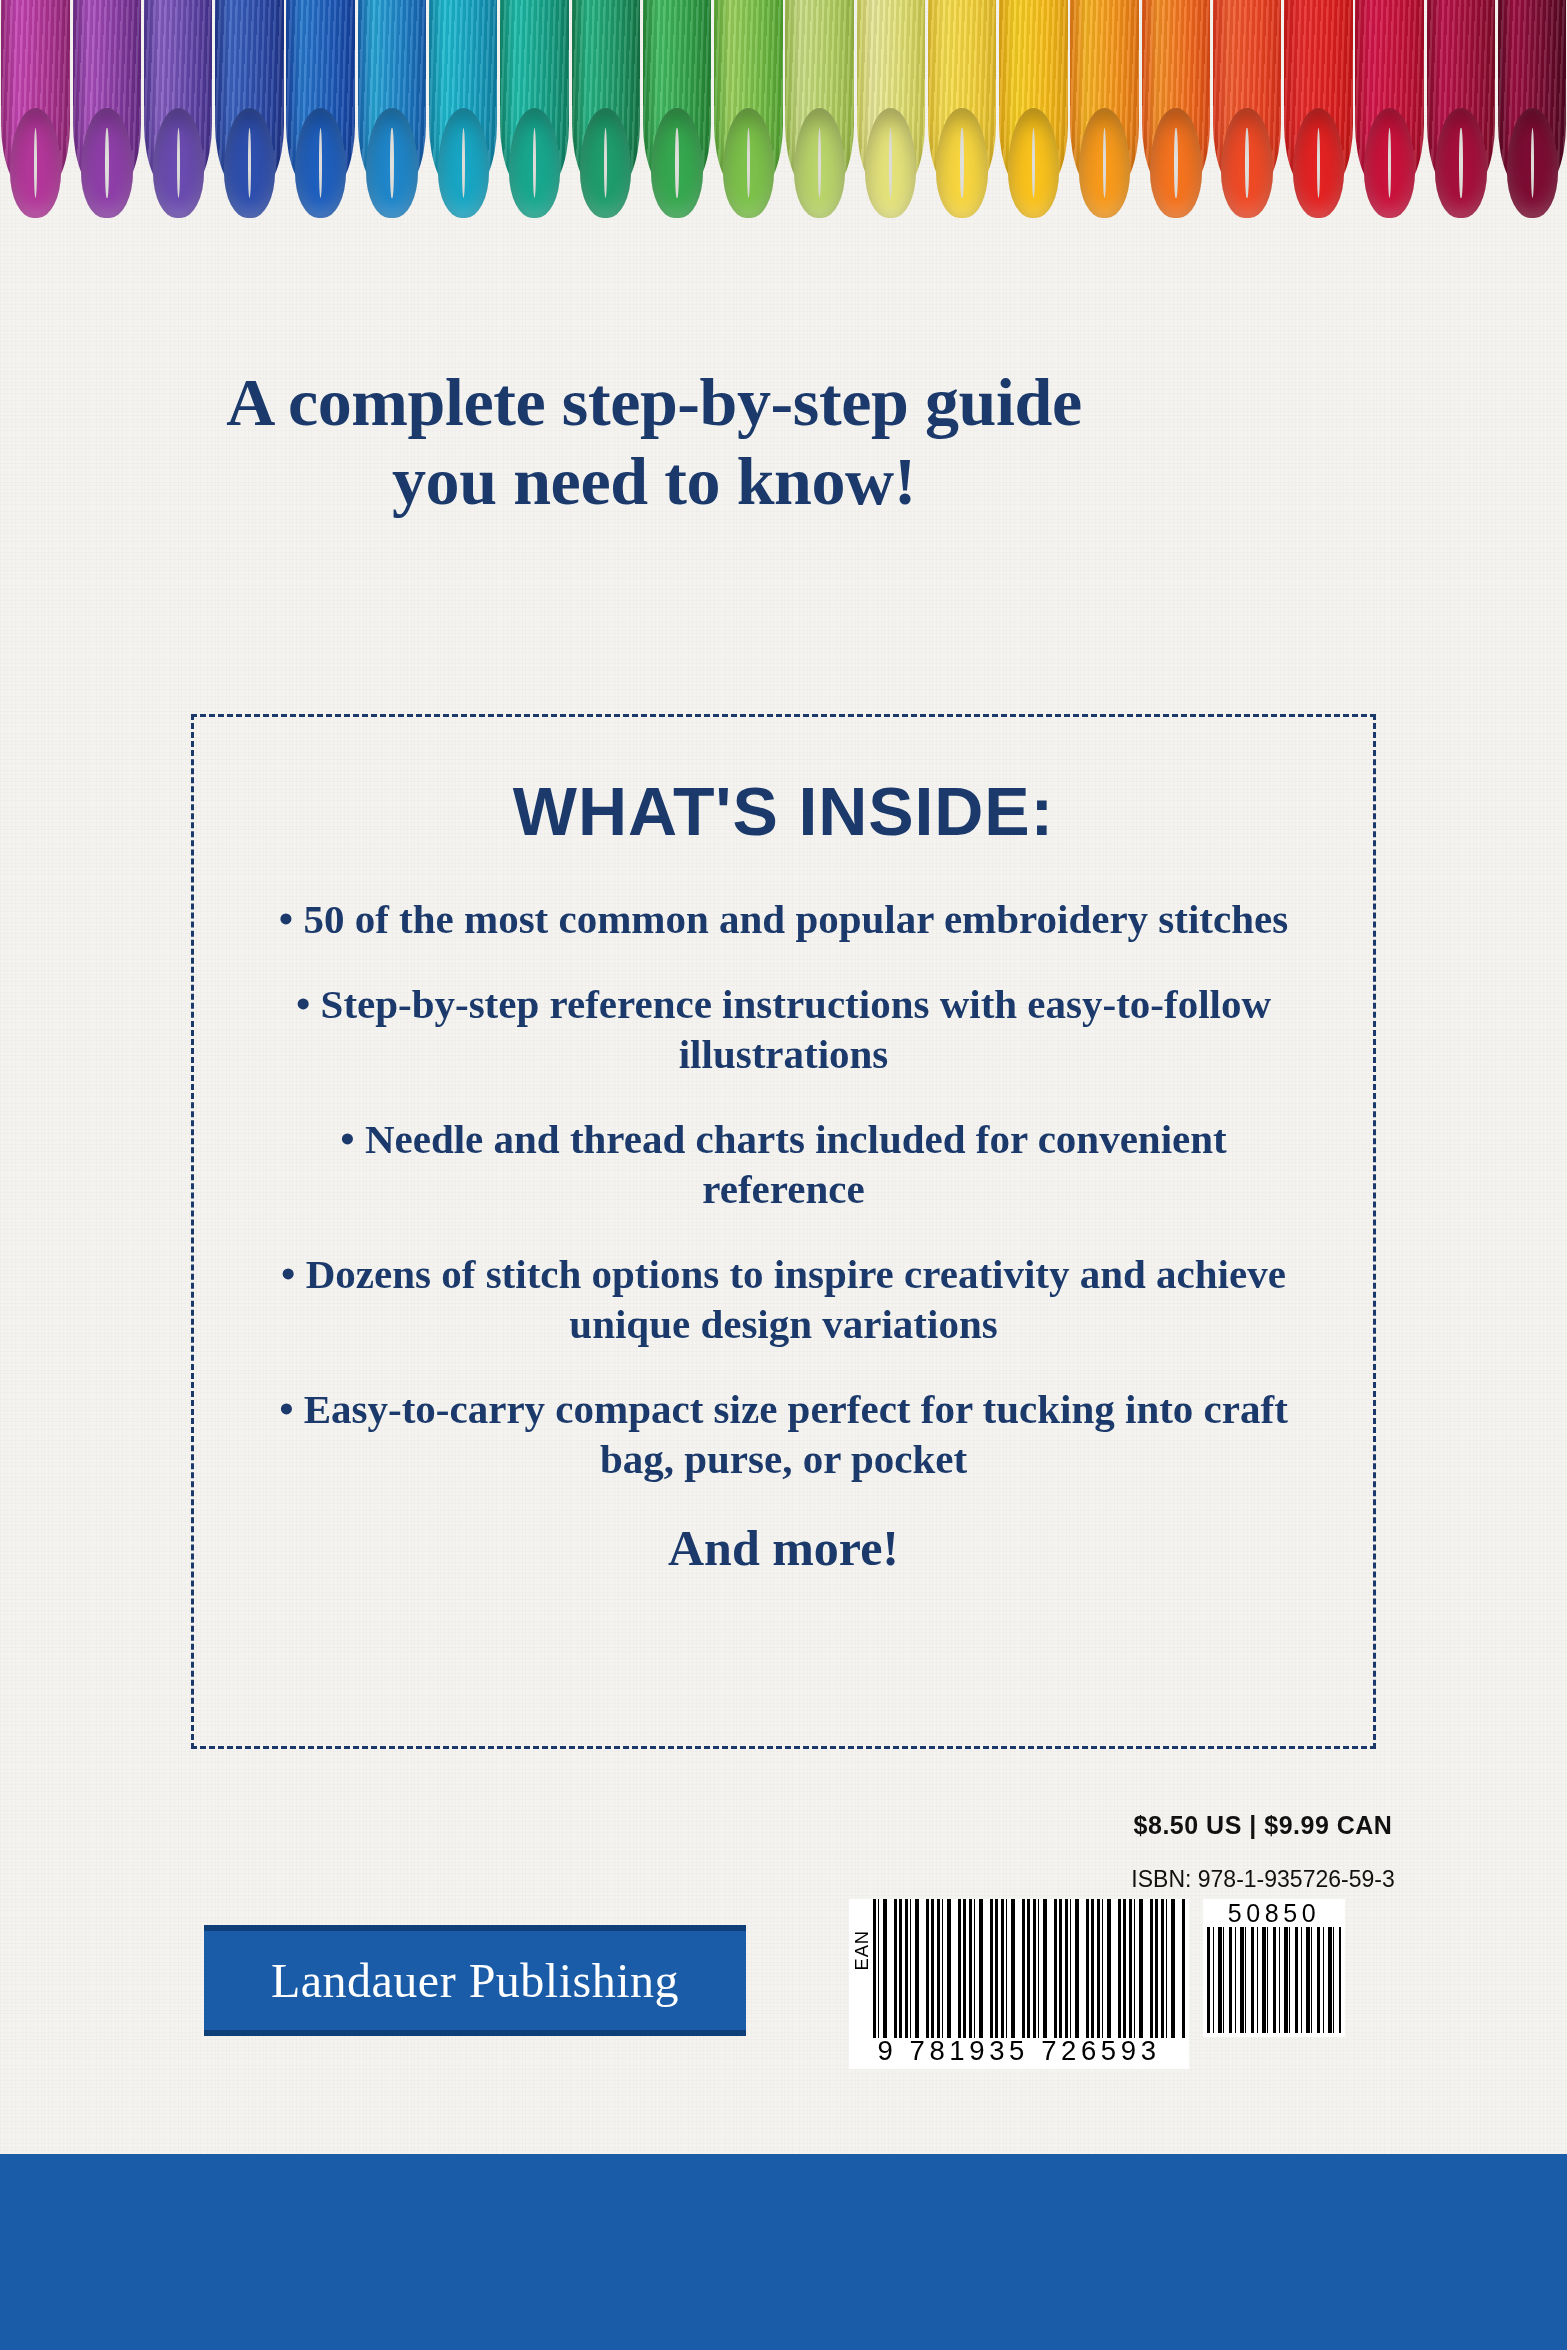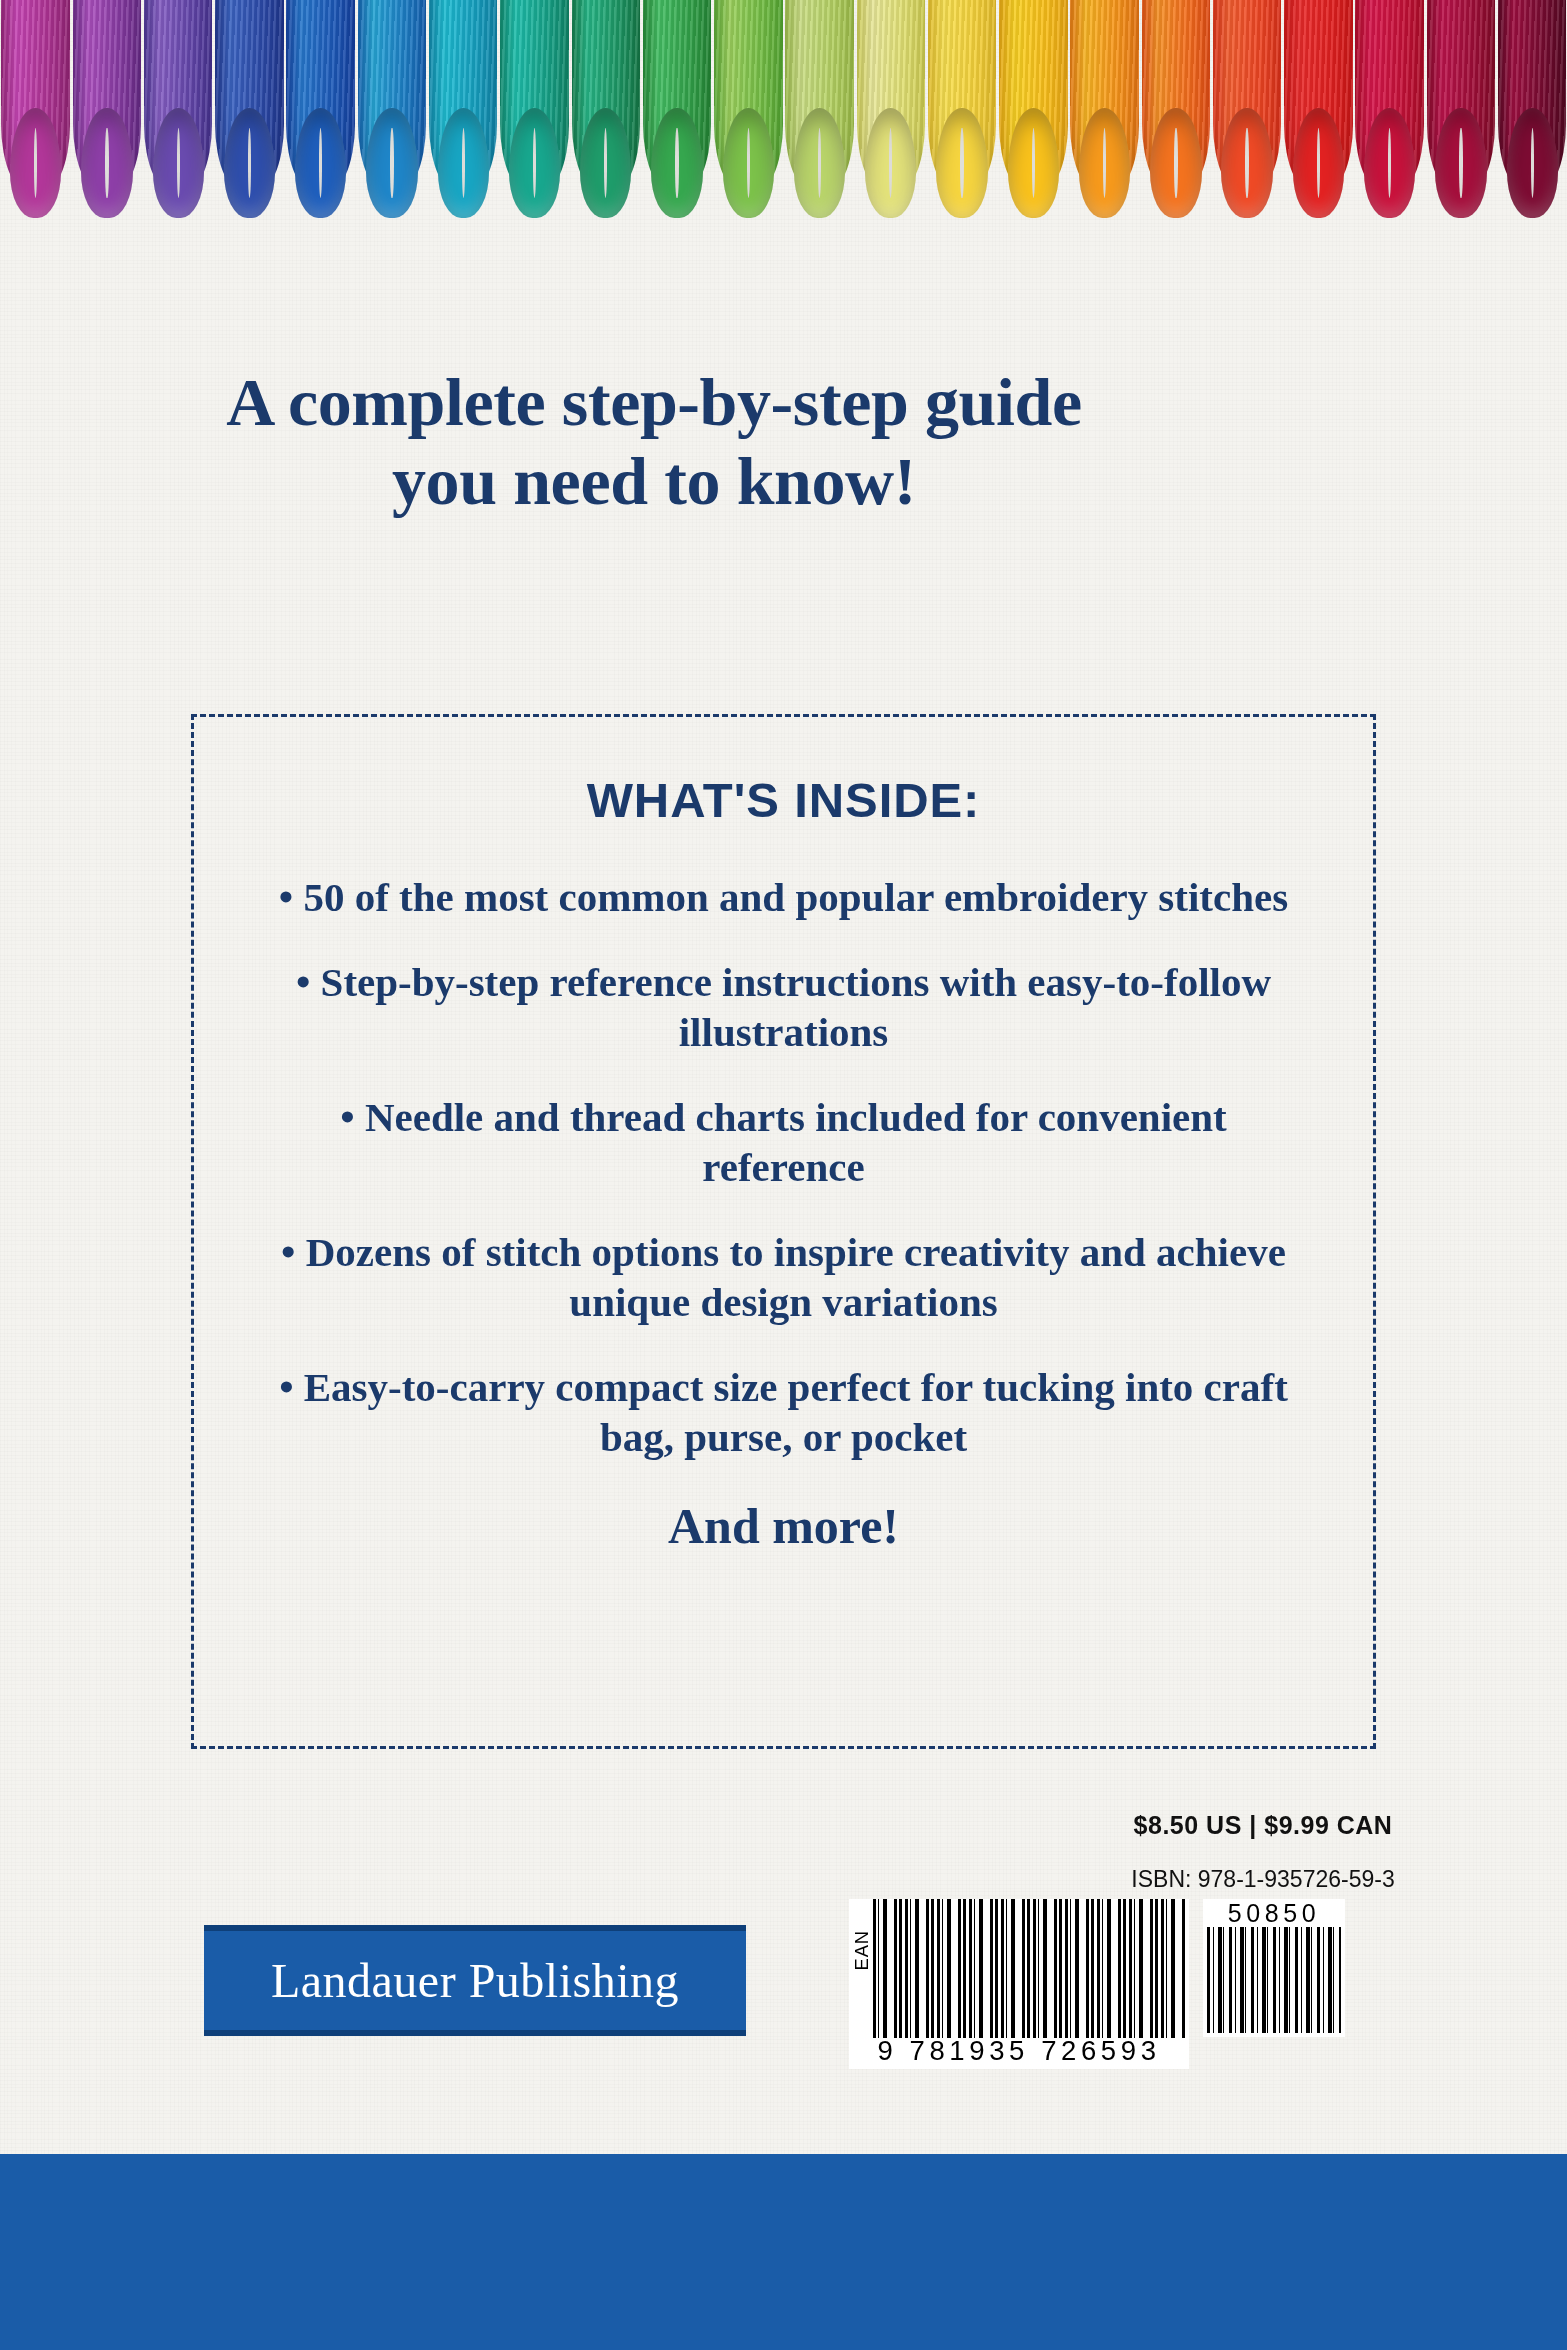--- a/index.html
+++ b/index.html
@@ -104,21 +104,21 @@
     height: 1035px;
     border: 3.7px dashed #1b3a6b;
     box-sizing: border-box;
   }
   .inside-title {
     margin-top: 55px;
     text-align: center;
     color: #1b3a6b;
     font-family: "Liberation Sans", sans-serif;
     font-weight: bold;
-    font-size: 49px;
+    font-size: 68px;
     letter-spacing: 0.9px;
   }
   .bullets {
     margin: 44px 79px 0 79px;
     padding: 0;
     list-style: none;
   }
   .bullets li {
     color: #1b3a6b;
     text-align: center;

